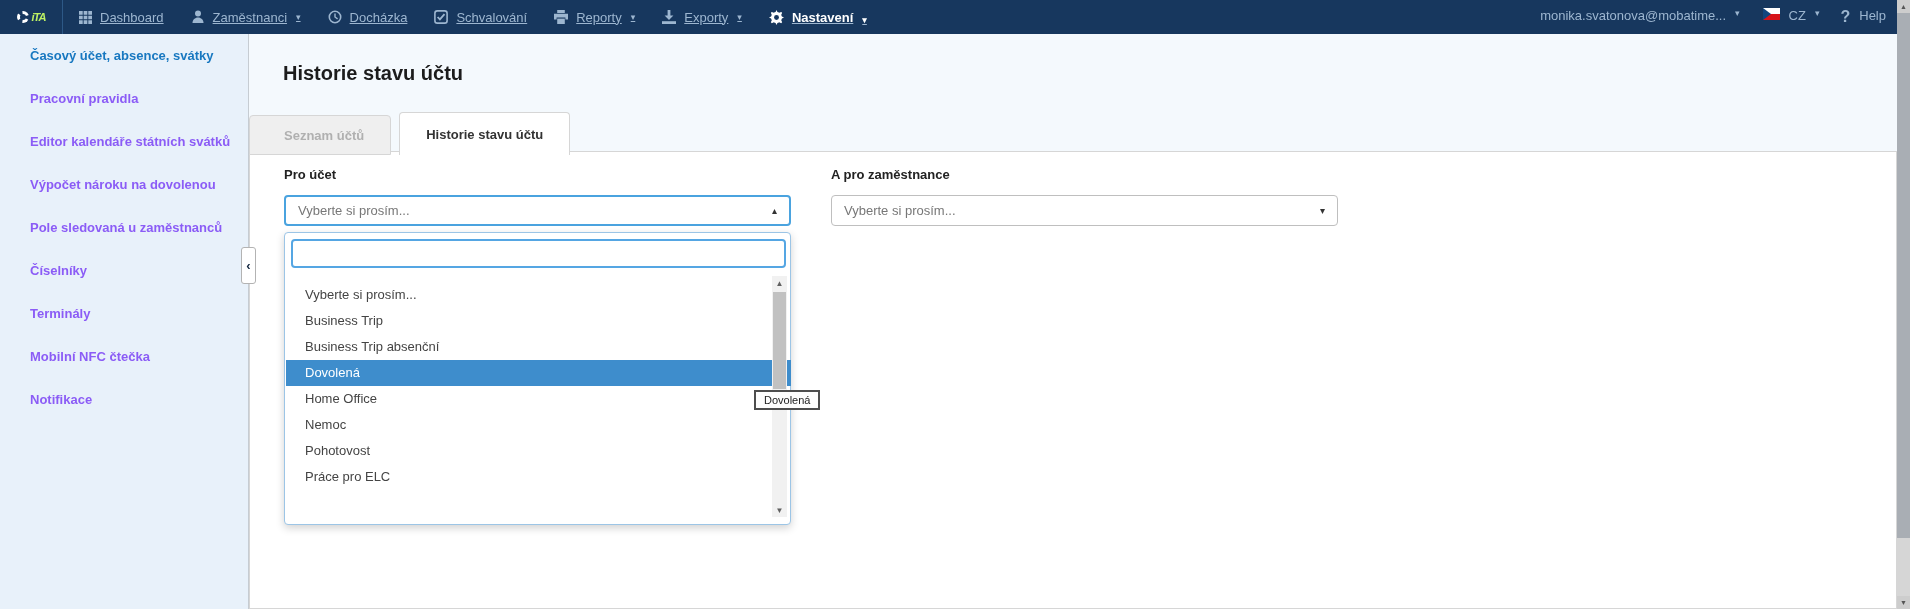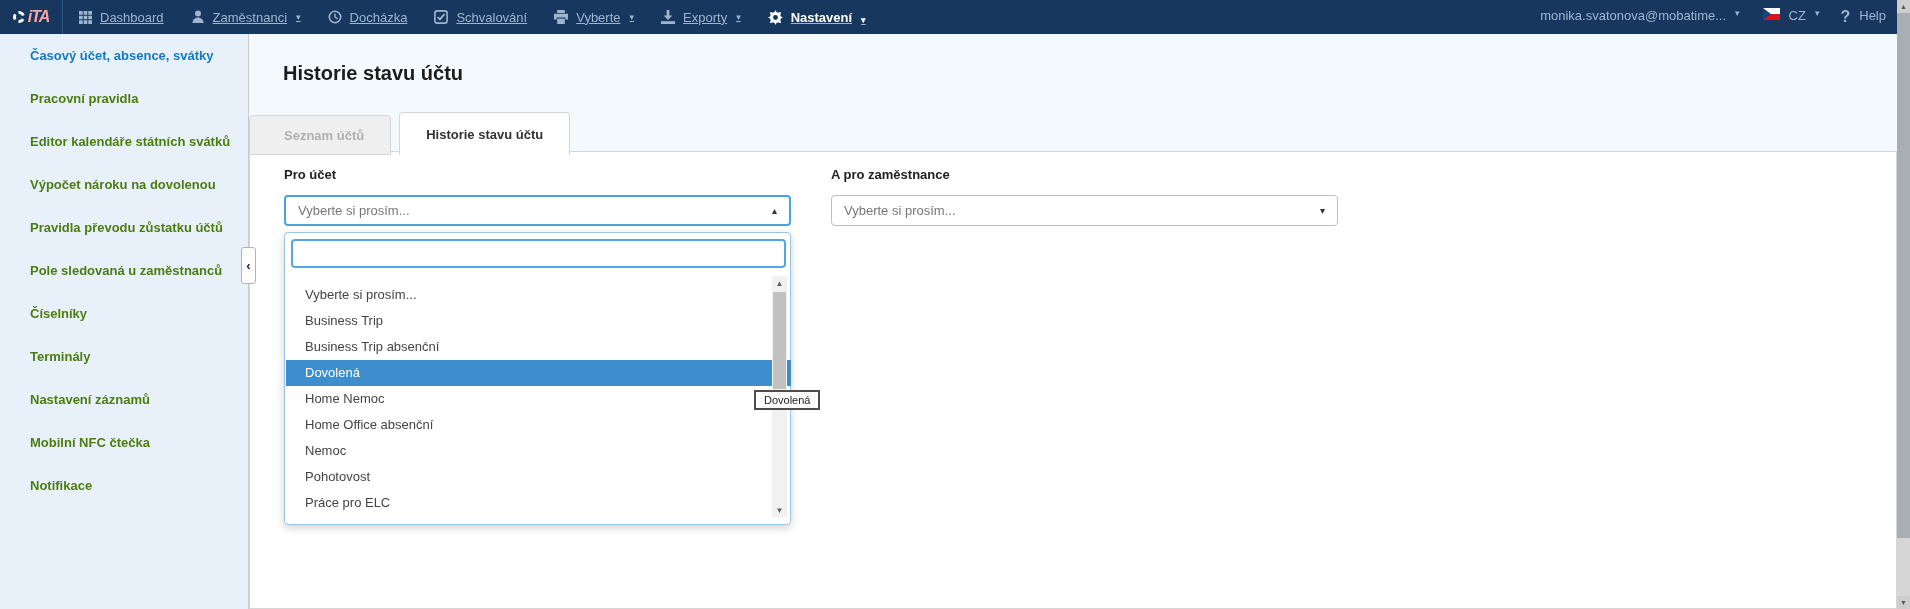--- a/index.html
+++ b/index.html
@@ -6,37 +6,37 @@
   html,body { width:1910px; height:609px; overflow:hidden; }
   body { font-family:"Liberation Sans", sans-serif; background:#f4f9fd; }
   .viewport { position:relative; width:1910px; height:609px; overflow:hidden; background:#f4f9fd; }
 
   
   .navbar { position:absolute; top:0; left:0; width:1910px; height:34px; background:#17375e;
             display:flex; align-items:center; color:#9db6d0; z-index:20; }
   .logo { width:63px; height:34px; display:flex; align-items:center; justify-content:center; gap:3px;
           border-right:1px solid #2d5886; flex:0 0 auto; cursor:pointer; }
   .logo-c { width:12px; height:12px; border:3px dashed #fff; border-radius:50%; }
-  .logo-text { color:#fca5a5; font-weight:bold; font-style:italic; font-size:16px; letter-spacing:-1px; }
+  .logo-text { color:#bef264; font-weight:bold; font-style:italic; font-size:11px; letter-spacing:-1px; }
   .nav-items { display:flex; align-items:center; margin-left:16px; gap:27px; font-size:13px;text-decoration:underline; }
   .nav-item { display:flex; align-items:center; gap:8px; cursor:pointer; white-space:nowrap; }
   .nav-item .caret { font-size:9px; margin-left:1px; }
   .nav-item.active { color:#ffffff; font-weight:bold;align-items:flex-end; }
   .nav-icon { display:inline-flex; align-items:center; }
   .nav-right { margin-left:auto; display:flex; gap:9px; margin-right:24px; font-size:13px; }
   .nav-right .caret { font-size:9px; }
   .flag { display:inline-flex; margin-left:14px; }
   .help-q { font-weight:bold; font-size:16px; margin-left:12px; }
 
   
   .sidebar { position:absolute; top:34px; left:0; width:249px; height:575px; background:#e8f1fa;
              border-right:1px solid #c6ccd2; }
   .sidebar-list { }
   .side-item { height:43px; line-height:43px; padding-left:30px; font-size:13px; font-weight:bold;
-               color:#4d7c0f; white-space:nowrap; cursor:pointer; overflow:hidden; }
+               color:#8b5cf6; white-space:nowrap; cursor:pointer; overflow:hidden; }
   .side-item.active { color:#1878c0; }
   .collapse-btn { position:absolute; left:241px; top:247px; width:15px; height:37px; background:#fff;
                   border:1px solid #b3b3b3; border-radius:3px; display:flex; align-items:center;
                   justify-content:center; color:#12263f; font-weight:bold; font-size:13px; z-index:30; cursor:pointer; }
 
   
   .main { position:absolute; left:249px; top:34px; width:1648px; height:575px; }
   .page-title { position:absolute; left:34px; top:28px; font-size:20px; font-weight:bold; color:#1c1c1c; }
 
   .tabs { position:absolute; left:0px; top:78px; display:flex; align-items:flex-end; z-index:3; }
@@ -132,21 +132,21 @@
         <span>Schvalování</span>
       </div>
       <div class="nav-item">
         <span class="nav-icon">
           <svg width="14" height="14" viewBox="0 0 14 14">
               <path d="M3.2 0h7.6v3H3.2z" fill="currentColor"></path>
               <path d="M0 3.8h14v5.6h-2.6V7.4H2.6v2H0z" fill="currentColor"></path>
               <path d="M3.2 8.6h7.6V14H3.2z" fill="currentColor"></path>
             </svg>
         </span>
-        <span>Vyberte</span>
+        <span>Reporty</span>
         <span class="caret">▾</span>
       </div>
       <div class="nav-item">
         <span class="nav-icon">
           <svg width="14" height="14" viewBox="0 0 14 14">
               <path d="M5.6 0h2.8v5.4h3L7 10 2.6 5.4h3z" fill="currentColor"></path>
               <path d="M0 11.2h14V14H0z" fill="currentColor"></path>
             </svg>
         </span>
         <span>Exporty</span>
@@ -179,25 +179,23 @@
       <span>Help</span>
     </div>
   </div>
 
   <div class="sidebar">
     <div class="sidebar-list">
       <div class="side-item active">Časový účet, absence, svátky</div>
       <div class="side-item">Pracovní pravidla</div>
       <div class="side-item">Editor kalendáře státních svátků</div>
       <div class="side-item">Výpočet nároku na dovolenou</div>
-      <div class="side-item">Pravidla převodu zůstatku účtů</div>
       <div class="side-item">Pole sledovaná u zaměstnanců</div>
       <div class="side-item">Číselníky</div>
       <div class="side-item">Terminály</div>
-      <div class="side-item">Nastavení záznamů</div>
       <div class="side-item">Mobilní NFC čtečka</div>
       <div class="side-item">Notifikace</div>
     </div>
   </div>
   <div class="collapse-btn">
     <span>‹</span>
   </div>
 
   <div class="main">
     <div class="page-title">Historie stavu účtu</div>
@@ -220,22 +218,21 @@
         <span class="sel-arrow">▾</span>
       </div>
 
       <div class="dropdown">
         <input class="dd-search" value="" style="">
         <div class="dd-list">
           <div class="opt">Vyberte si prosím...</div>
           <div class="opt">Business Trip</div>
           <div class="opt">Business Trip absenční</div>
           <div class="opt highlighted">Dovolená</div>
-          <div class="opt">Home Nemoc</div>
-          <div class="opt">Home Office absenční</div>
+          <div class="opt">Home Office</div>
           <div class="opt">Nemoc</div>
           <div class="opt">Pohotovost</div>
           <div class="opt">Práce pro ELC</div>
         </div>
         <div class="dd-scrollbar">
           <div class="dd-sb-up">▲</div>
           <div class="dd-sb-thumb"></div>
           <div class="dd-sb-down">▼</div>
         </div>
         <div class="tooltip">Dovolená</div>

